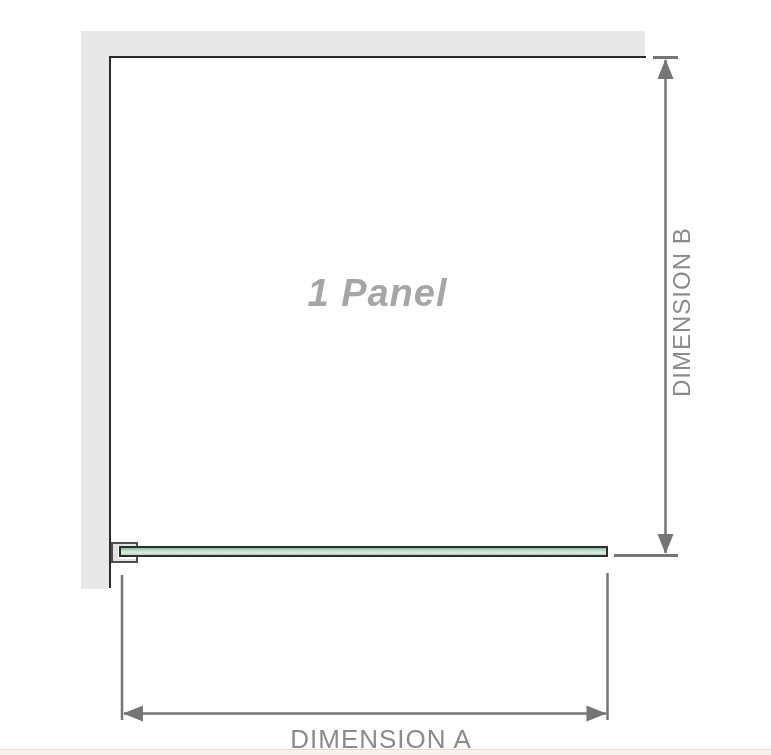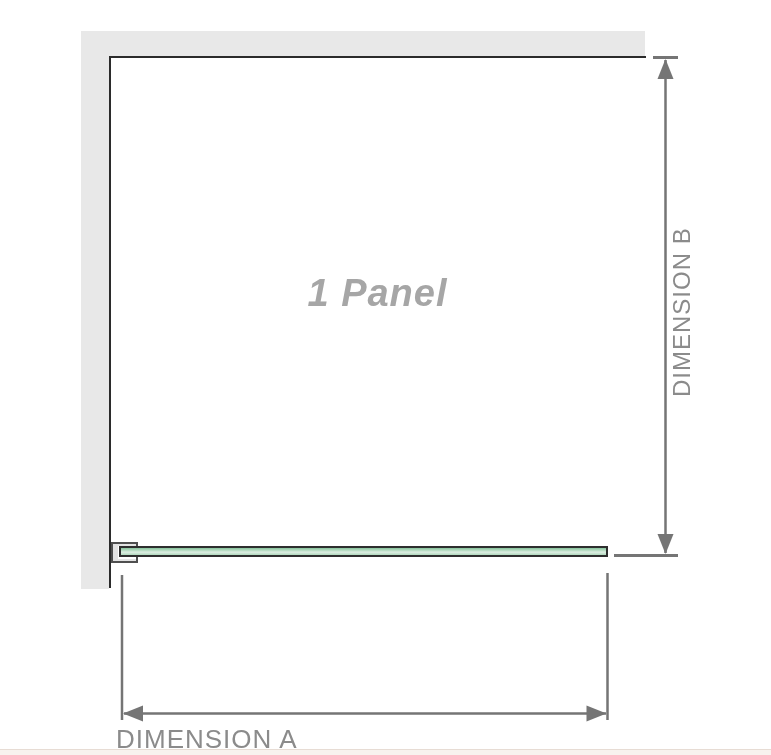--- a/index.html
+++ b/index.html
@@ -78,23 +78,23 @@
   svg.dims .dline { stroke: var(--dim-line, #757575); stroke-width: 2.5; }
   svg.dims .tick  { stroke: var(--dim-line, #757575); stroke-width: 3; }
   svg.dims polygon { fill: var(--dim-line, #757575); }
   .dim-label {
     position: absolute;
     color: var(--dim-text, #8b8b8b);
     letter-spacing: 1px;
     white-space: nowrap;
   }
   .dim-a-label {
-    left: 116px; top: 724px;
+    left: 138px; top: 724px;
     width: 486px;
-    text-align: left;
+    text-align: center;
     font-size: 26px;
   }
   .dim-b-label {
     left: 602px; top: 303px;
     width: 160px;
     text-align: center;
     font-size: 24px;
     transform: rotate(-90deg);
     transform-origin: center center;
   }

